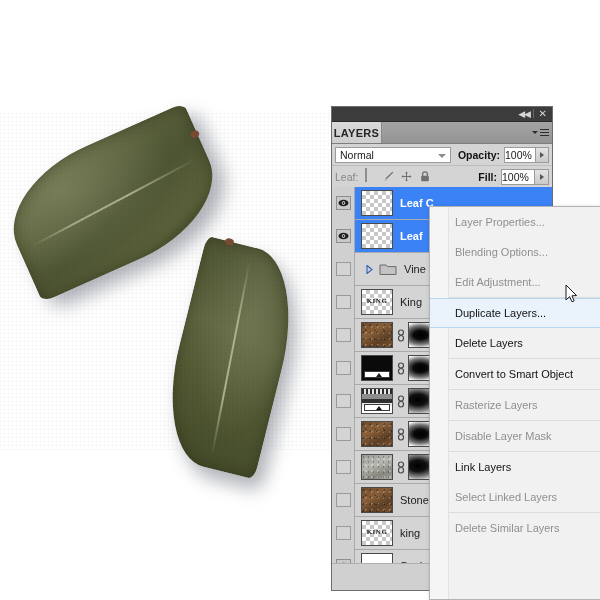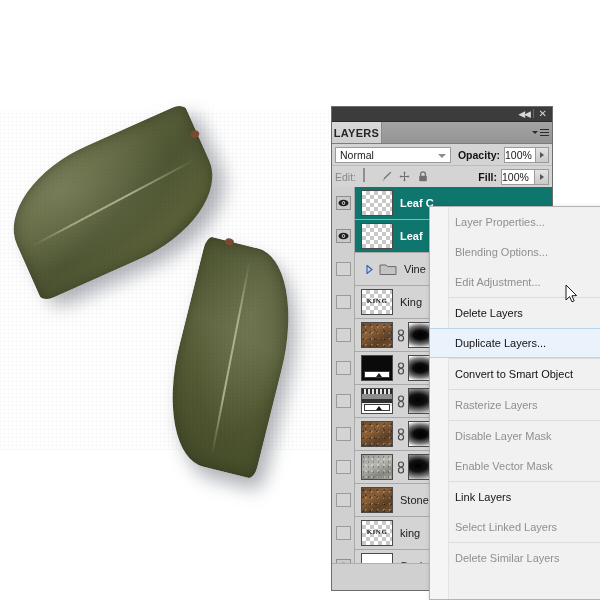--- a/index.html
+++ b/index.html
@@ -174,21 +174,21 @@
   #layer-list{
     position:absolute;left:0;top:80px;right:0;bottom:26px;
     background:#d4d4d4;overflow:hidden;
   }
   .layer-row{
     height:33px;box-sizing:border-box;
     border-bottom:1px solid #a9a9a9;
     display:flex;align-items:center;position:relative;
     background:#d4d4d4;
   }
-  .layer-row.selected{background:#0f766e;}
+  .layer-row.selected{background:#3b82f6;}
   .layer-row.selected .layer-name{color:#ffffff;font-weight:bold;}
   .eye-cell{
     width:22px;height:33px;flex:0 0 22px;
     border-right:1px solid #a9a9a9;
     display:flex;align-items:center;justify-content:center;
     background:#d0d0d0;
   }
   .layer-row.selected .eye-cell{background:#d0d0d0;}
   .eye-box{
     width:15px;height:14px;box-sizing:border-box;
@@ -350,21 +350,21 @@
     <span class="field-label">Opacity:</span>
     <div class="num-field">
       <span>100%</span>
     </div>
     <div class="spinner">
         <span class="sp-tri"></span>
       </div>
   </div>
 
   <div id="lock-row">
-    <span id="lock-label">Edit:</span>
+    <span id="lock-label">Leaf:</span>
 
     <span class="lock-icon">
       <span class="checker-sq"></span>
     </span>
 
     <span class="lock-icon">
       <svg class="brush-g" viewBox="0 0 11 11">
           <path d="M9.5 1 L10 1.6 L4.2 7.2 L3 8 L3.3 6.7 Z" fill="#6f6f6f" stroke="#5a5a5a" stroke-width=".4"></path>
           <path d="M3 8 L1.3 9.8 L3.6 9.1 Z" fill="#8a8a8a"></path>
         </svg>
@@ -570,43 +570,40 @@
       <span>Layer Properties...</span>
     </div>
   <div class="menu-item disabled">
       <span>Blending Options...</span>
     </div>
   <div class="menu-item disabled">
       <span>Edit Adjustment...</span>
     </div>
   <div class="menu-sep"></div>
 
+  <div class="menu-item highlight">
+      <span>Duplicate Layers...</span>
+    </div>
   <div class="menu-item">
       <span>Delete Layers</span>
     </div>
-  <div class="menu-item highlight">
-      <span>Duplicate Layers...</span>
-    </div>
   <div class="menu-sep"></div>
 
   <div class="menu-item">
       <span>Convert to Smart Object</span>
     </div>
   <div class="menu-sep"></div>
 
   <div class="menu-item disabled">
       <span>Rasterize Layers</span>
     </div>
   <div class="menu-sep"></div>
 
   <div class="menu-item disabled">
       <span>Disable Layer Mask</span>
-    </div>
-  <div class="menu-item disabled">
-      <span>Enable Vector Mask</span>
     </div>
   <div class="menu-sep"></div>
 
   <div class="menu-item">
       <span>Link Layers</span>
     </div>
   <div class="menu-item disabled">
       <span>Select Linked Layers</span>
     </div>
   <div class="menu-sep"></div>

